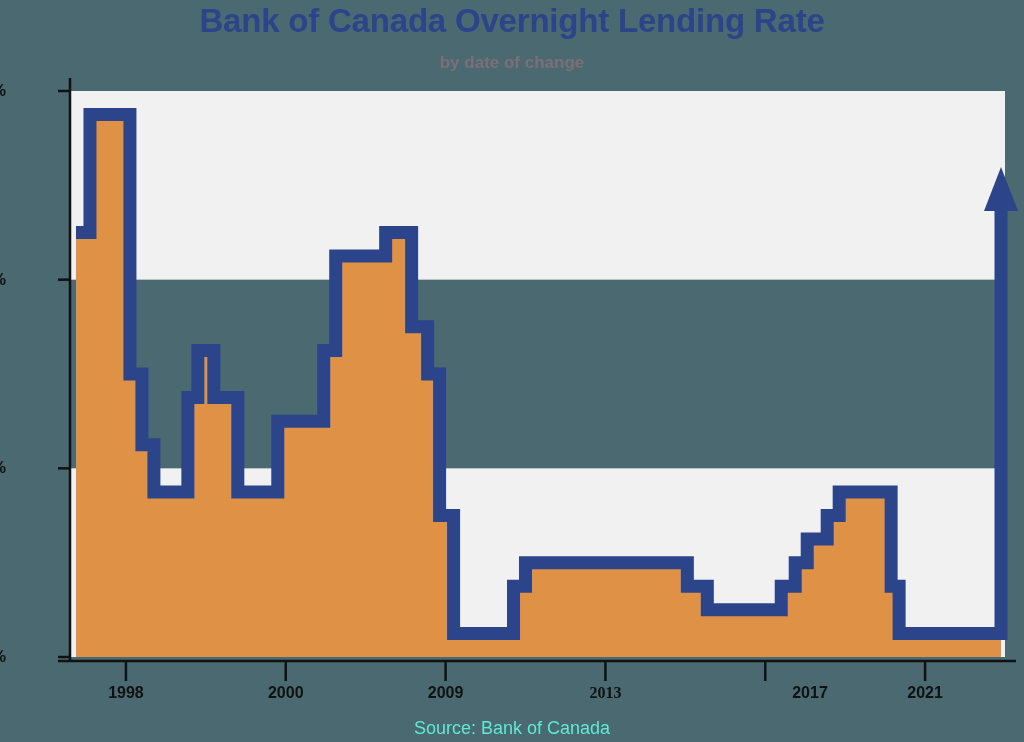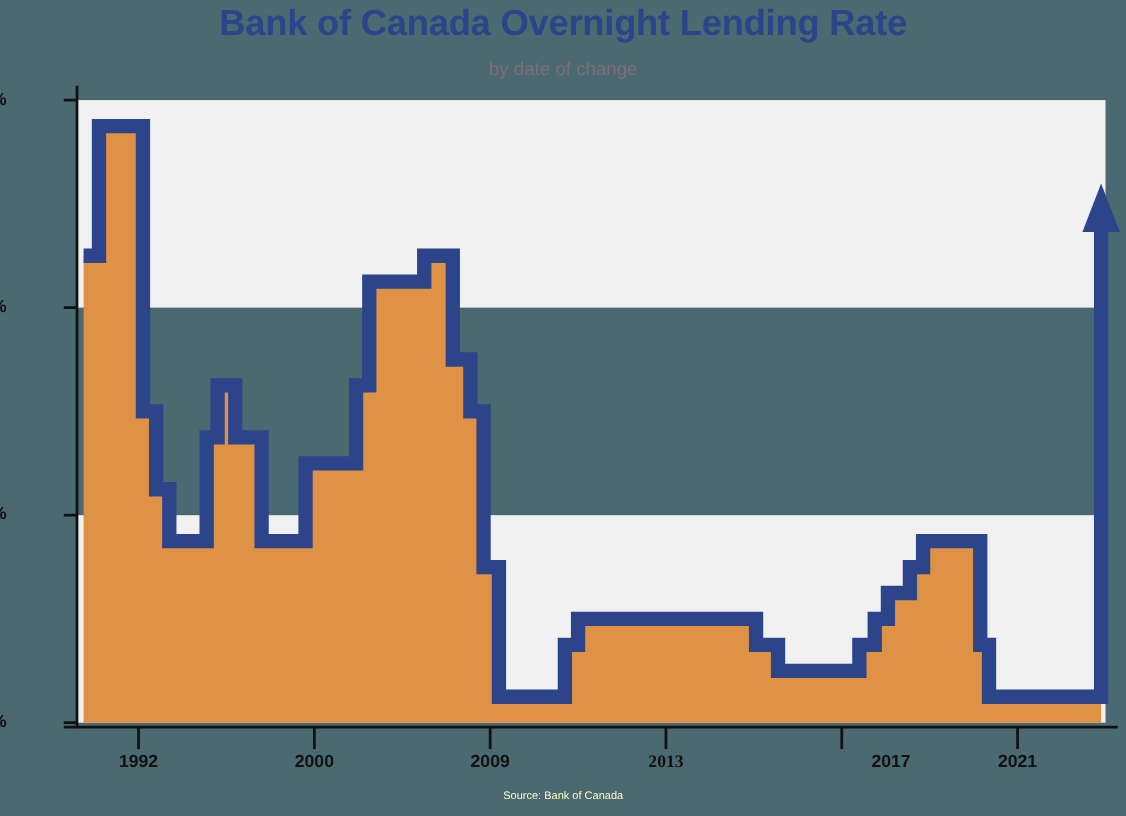--- a/index.html
+++ b/index.html
@@ -31,31 +31,31 @@
     color: #2c4489;
     letter-spacing: -0.2px;
     white-space: nowrap;
   }
   .chart-subtitle {
     position: absolute;
     left: 0; top: 53px;
     width: 1024px;
     text-align: center;
     font-size: 17px;
-    font-weight: normal;
+    font-weight: bold;
     color: #7d6f78;
     white-space: nowrap;
   }
   .chart-source {
     position: absolute;
     left: 0; top: 718px;
     width: 1024px;
     text-align: center;
-    font-size: 10px;
-    color: #fef9c3;
+    font-size: 18px;
+    color: #5eead4;
     white-space: nowrap;
   }
   .ytick-label {
     position: absolute;
     right: 1018px;
     text-align: right;
     font-size: 16px;
     font-weight: bold;
     color: #111111;
     white-space: nowrap;
@@ -118,21 +118,21 @@
     </g>
   </svg>
 
   <div id="ytick-labels">
       <div class="ytick-label" style="top: 657px;">0.0%</div>
       <div class="ytick-label" style="top: 468.333px;">2.0%</div>
       <div class="ytick-label" style="top: 279.667px;">4.0%</div>
       <div class="ytick-label" style="top: 91px;">6.0%</div>
     </div>
   <div id="xtick-labels">
-      <div class="xtick-label" style="left: 125.94px;">1992</div>
+      <div class="xtick-label" style="left: 125.94px;">1998</div>
       <div class="xtick-label" style="left: 285.769px;">2000</div>
       <div class="xtick-label" style="left: 445.598px;">2009</div>
       <div class="xtick-label" style="left: 605.427px; font-family: Liberation Serif, serif;">2013</div>
       <div class="xtick-label" style="left: 810px;">2017</div>
       <div class="xtick-label" style="left: 925.085px;">2021</div>
     </div>
 
   <div class="chart-source">Source: Bank of Canada</div>
 
 </div>

